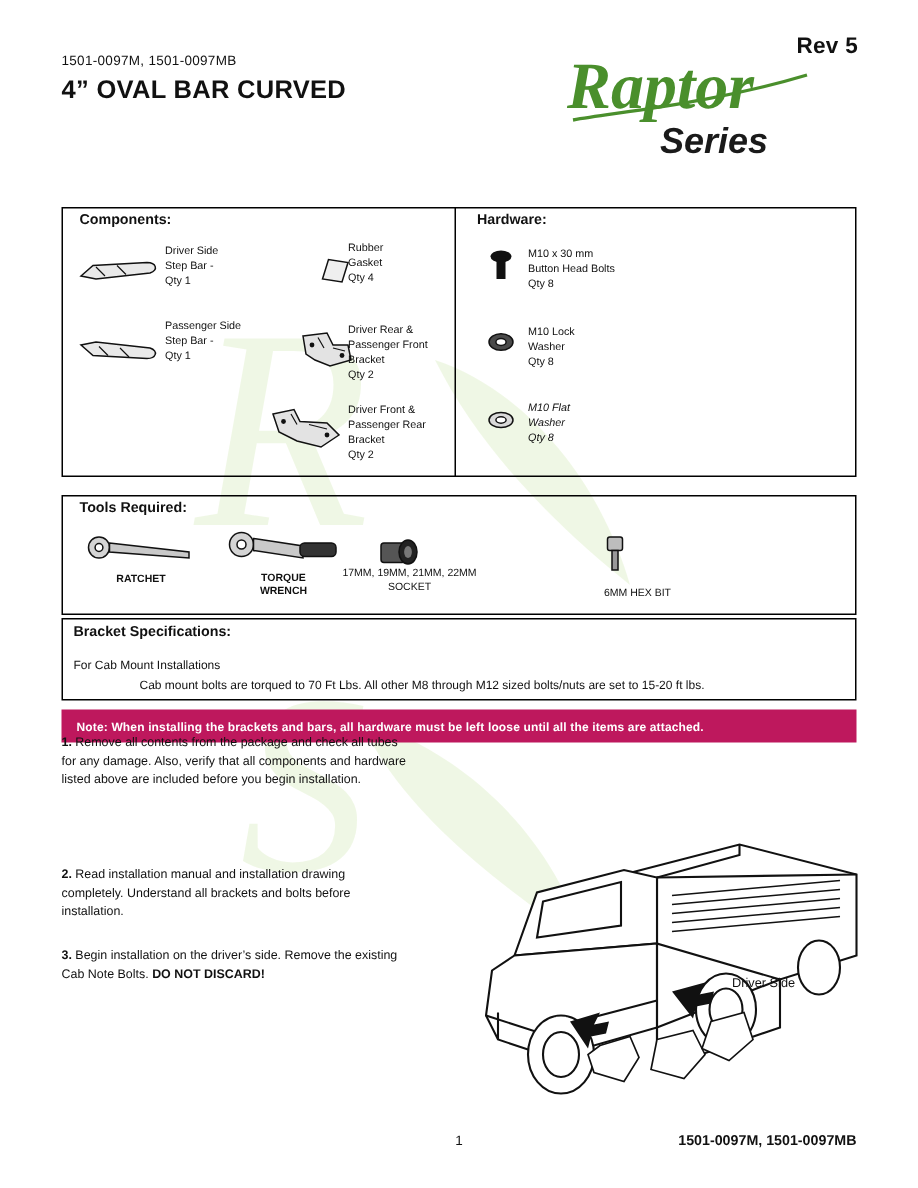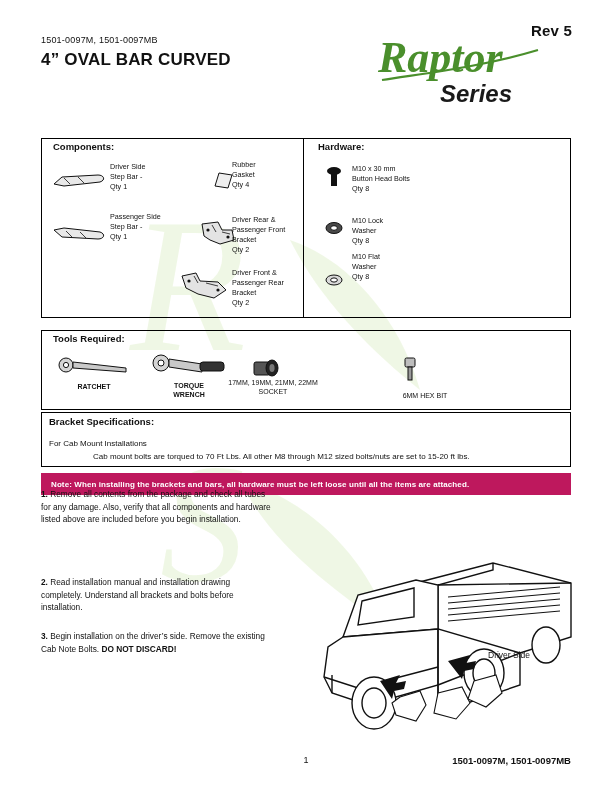--- a/index.html
+++ b/index.html
@@ -255,21 +255,21 @@
   <div class="comp-text" style="left:352px; top:216px; white-space:pre-line; width:90px;">M10 Lock
 Washer
 Qty 8</div>
 
   <div class="comp-item" style="left:324px; top:272px;">
     <svg width="20" height="16" viewBox="0 0 20 16">
       <ellipse cx="10" cy="8" rx="8" ry="5" fill="#d9d9d9" stroke="#111"></ellipse>
       <ellipse cx="10" cy="8" rx="3.4" ry="2.1" fill="#fff" stroke="#111"></ellipse>
     </svg>
   </div>
-  <div class="comp-text" style="left:352px; top:252px; white-space:pre-line; width:90px;">M10 Flat
+  <div class="comp-text" style="left:352px; top:267px; white-space:pre-line; width:90px;font-style:italic;">M10 Flat
 Washer
 Qty 8</div>
 
   <div class="box" style="left:41px; top:330px; width:530px; height:80px;"></div>
   <div class="boxlabel" style="left:50px; top:333px;">Tools Required:</div>
 
   <div class="comp-item" style="left:56px; top:355px;">
     <svg width="76" height="22" viewBox="0 0 76 22">
       <circle cx="10" cy="10" r="7" fill="#d4d4d4" stroke="#111"></circle>
       <circle cx="10" cy="10" r="2.6" fill="#fff" stroke="#111"></circle>

